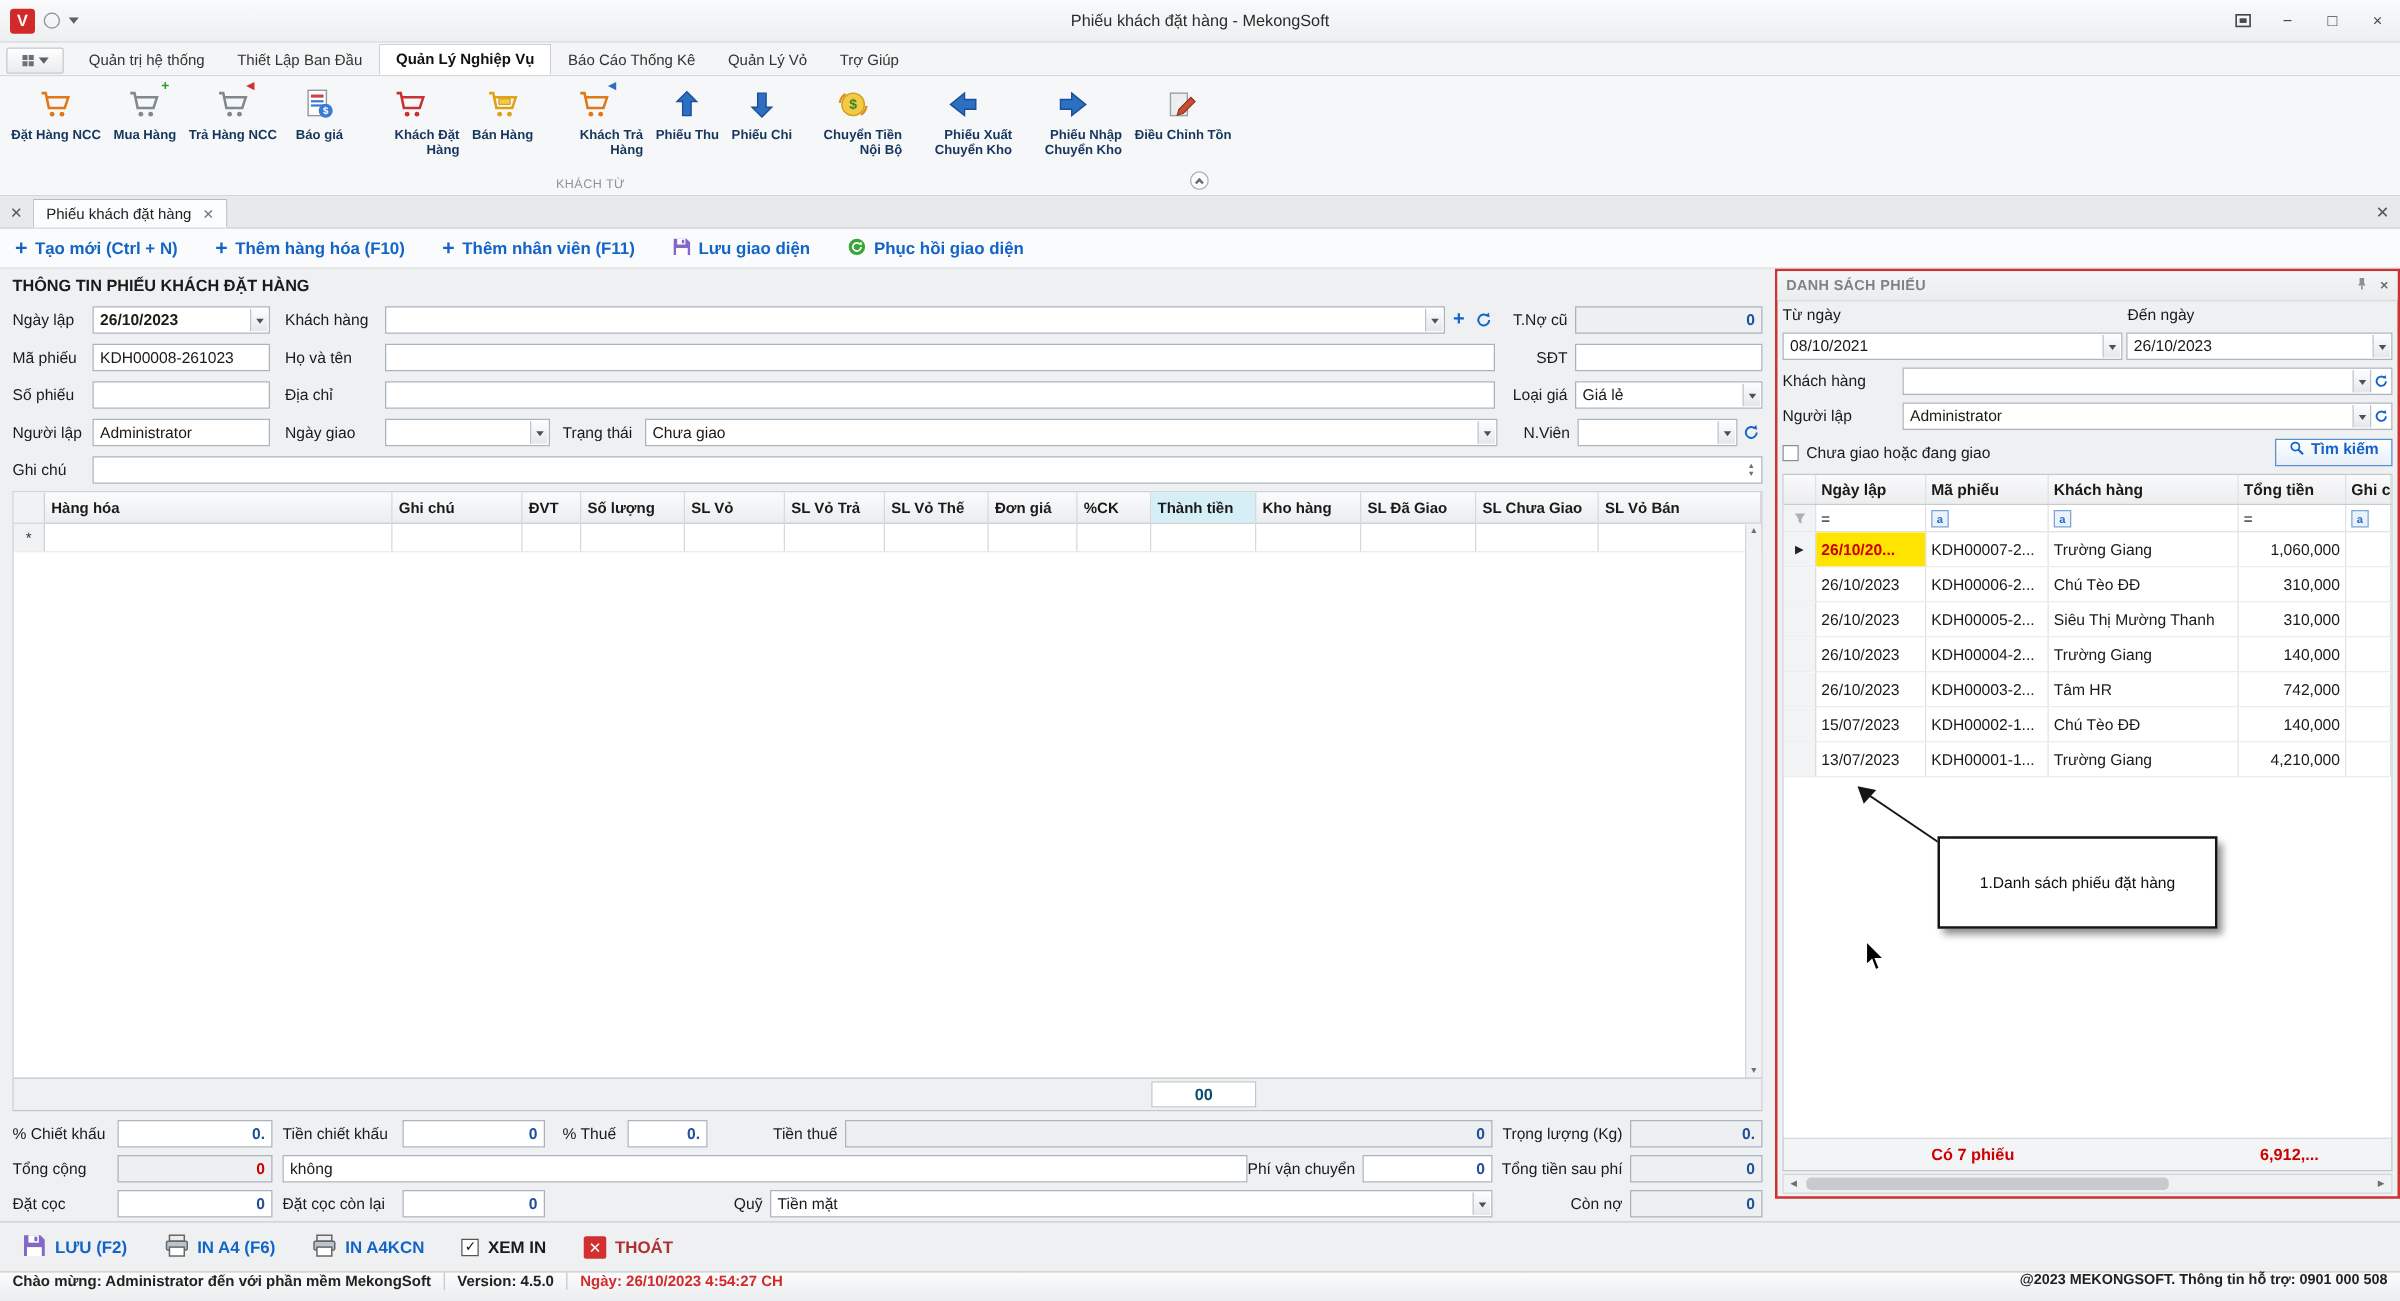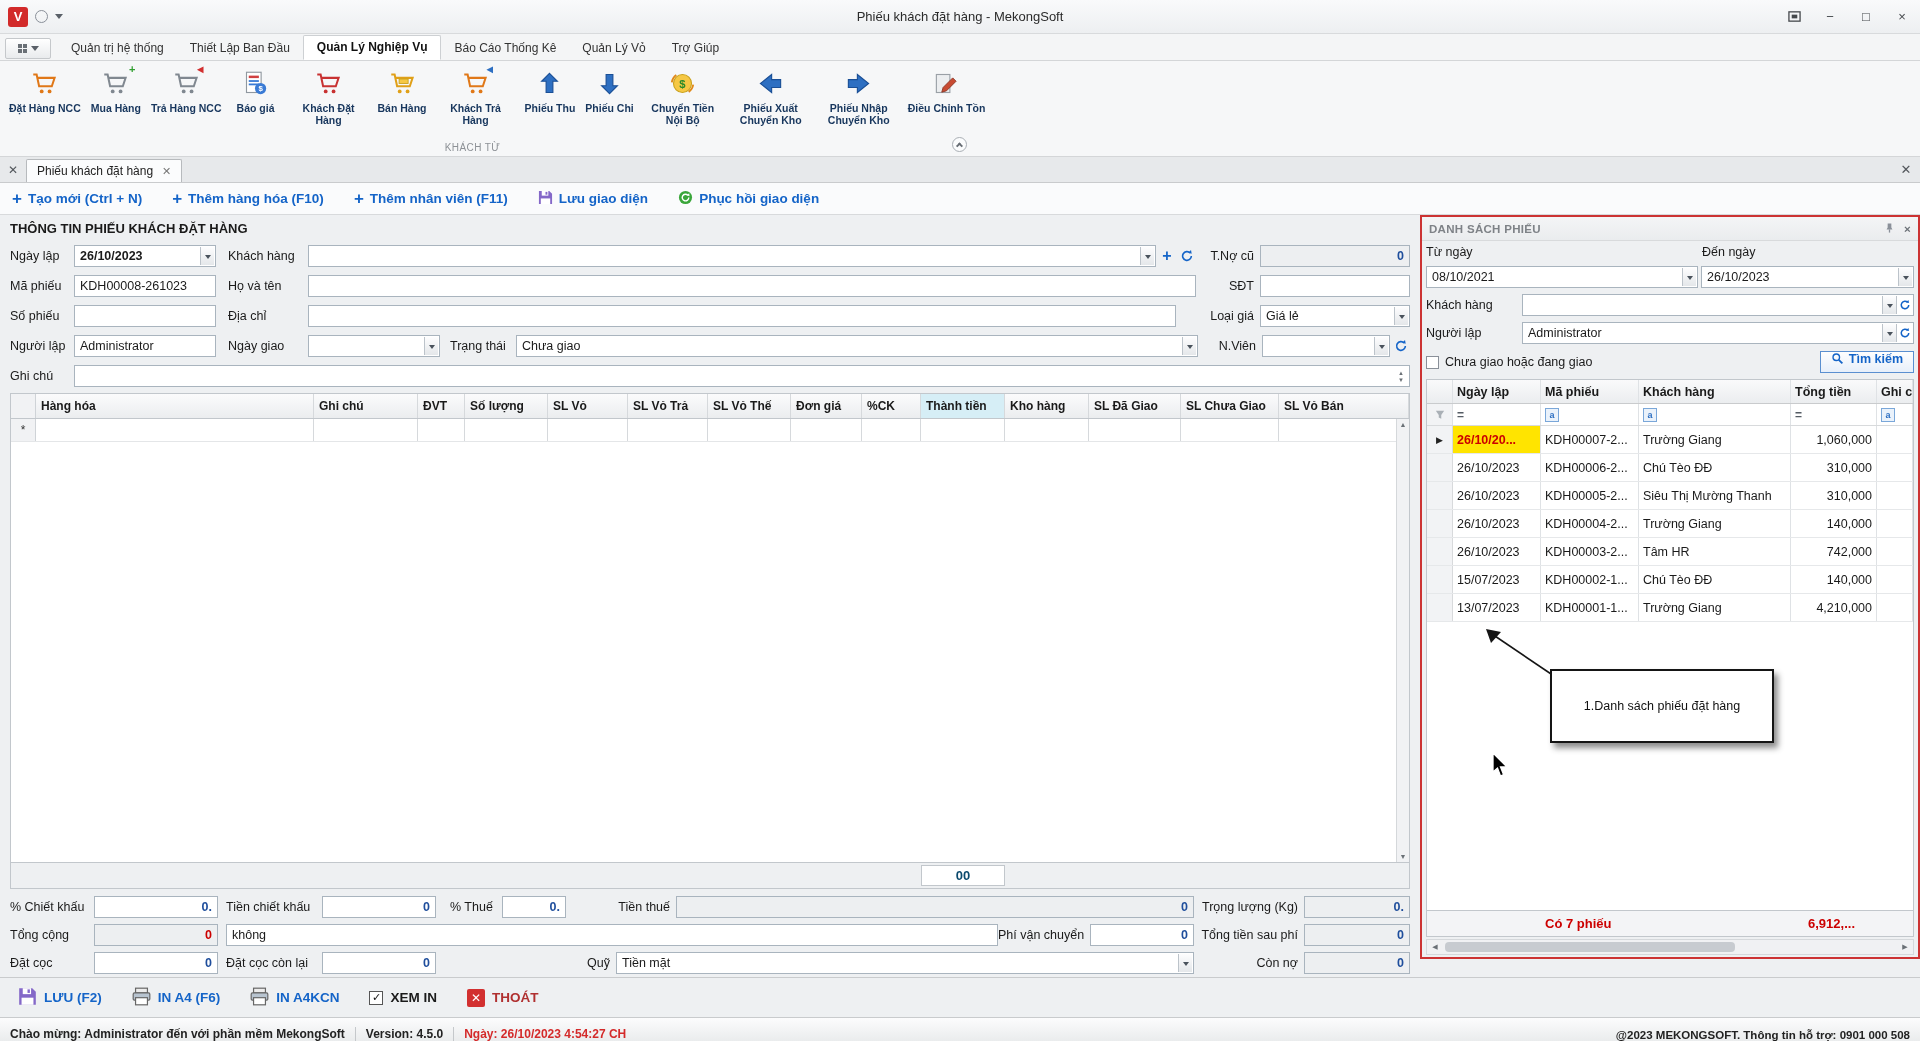--- a/index.html
+++ b/index.html
@@ -25,21 +25,21 @@
   .gridglyph i{width:4px;height:4px;background:#6a7076}
   .rtab{padding:4px 13px 5px;font-size:12px;color:#333;white-space:nowrap}
   .rtab.active{background:#fff;border:1px solid #cdd0d3;border-bottom:1px solid #fff;color:#111;font-weight:bold;border-radius:2px 2px 0 0}
 
   
   .ribbon{height:96px;flex:none;background:#f6f7f8;border-bottom:1px solid #d4d6d8;position:relative}
   .rbtns{display:flex;align-items:flex-start;padding:4px 4px 0 4px}
   .rbtn{min-width:58px;max-width:88px;padding:2px 5px;display:flex;flex-direction:column;align-items:center;gap:3px}
   .rbtn .ic{height:32px;display:flex;align-items:center;justify-content:center;position:relative}
   .badge{position:absolute;right:-6px;top:-3px;font-size:11px;font-weight:bold;line-height:1}
-  .rbtn .lb{font-size:10.5px;font-weight:bold;color:#17365d;text-align:center;line-height:1.18;white-space:pre-line}
+  .rbtn .lb{font-size:10.5px;font-weight:bold;color:#17365d;text-align:right;line-height:1.18;white-space:pre-line}
   .rgroup{position:absolute;left:0;bottom:3px;width:945px;text-align:center;font-size:10px;color:#8d9196;letter-spacing:.4px}
   .rcol{position:absolute;left:952px;bottom:4px;width:15px;height:15px;border:1px solid #a9aeb4;border-radius:50%;background:#fbfcfd;display:flex;align-items:center;justify-content:center}
   .rcol i{width:5px;height:5px;border-top:2px solid #676d74;border-left:2px solid #676d74;transform:rotate(45deg) translate(1px,1px)}
 
   
   .doctabs{height:26px;flex:none;display:flex;align-items:stretch;background:#e7e9eb;border-bottom:1px solid #c9cbcd}
   .dt-x{width:26px;display:flex;align-items:center;justify-content:center;color:#53575c;font-size:12px}
   .dtab{margin-top:2px;background:#fbfcfd;border:1px solid #b7babd;border-bottom:none;display:flex;align-items:center;gap:9px;padding:0 10px;font-size:12px;color:#222;border-radius:2px 2px 0 0}
   .dtab .tx{color:#777;font-size:11px}
   .dt-right{margin-left:auto;width:28px;display:flex;align-items:center;justify-content:center;color:#53575c}
@@ -116,21 +116,21 @@
   
   .btnbar{height:40px;flex:none;display:flex;align-items:center;gap:14px;padding-left:10px;background:#eef0f2;border-top:1px solid #c9cbcd}
   .bbtn{display:flex;align-items:center;gap:7px;padding:4px 8px;font-weight:bold;color:#1464c8;font-size:13.5px;white-space:nowrap}
   .bbtn.exit{color:#b03030}
   .bbtn.plain{color:#1a1a1a}
   .xbox{width:18px;height:18px;background:#d23x}
   .xbox{width:18px;height:18px;background:#d23030;color:#fff;display:flex;align-items:center;justify-content:center;font-size:12px;font-weight:bold;border-radius:2px}
   .cbok{width:14px;height:14px;border:1px solid #555;background:#fff;display:flex;align-items:center;justify-content:center;font-size:11px;color:#111}
 
   
-  .status{height:24px;flex:none;background:linear-gradient(#fcfcfd,#eaeced);border-top:1px solid #c9cbcd;display:flex;align-items:flex-end;font-size:12px;padding:0 10px;gap:10px}
+  .status{height:24px;flex:none;background:linear-gradient(#fcfcfd,#eaeced);border-top:1px solid #c9cbcd;display:flex;align-items:flex-start;font-size:12px;padding:0 10px;gap:10px}
   .sep{width:1px;height:14px;background:#c5c8cb;flex:none}
   .st-welcome{font-weight:bold;color:#222}
   .st-version{font-weight:bold;color:#222}
   .st-date{font-weight:bold;color:#d42a2a}
   .st-right{margin-left:auto;font-weight:bold;color:#222;font-size:11.5px}
 
   .cursor{position:absolute;left:1492px;top:752px;z-index:60}
 </style>
 </head>
 <body>
@@ -408,21 +408,21 @@
 
       <div class="frow">
         <span class="flbl" style="width:64px">Số phiếu</span>
         <div class="fld" style="width:142px">
           <span></span>
         </div>
         <span class="flbl" style="width:80px;margin-left:12px">Địa chỉ</span>
         <div class="fld" style="flex:1">
           <span></span>
         </div>
-        <span class="flbl r" style="width:84px">Loại giá</span>
+        <span class="flbl r" style="width:64px">Loại giá</span>
         <div class="fld combo" style="width:150px">
           <span>Giá lẻ</span>
           <span class="dd">
               <i></i>
             </span>
         </div>
       </div>
 
       <div class="frow">
         <span class="flbl" style="width:64px">Người lập</span>

